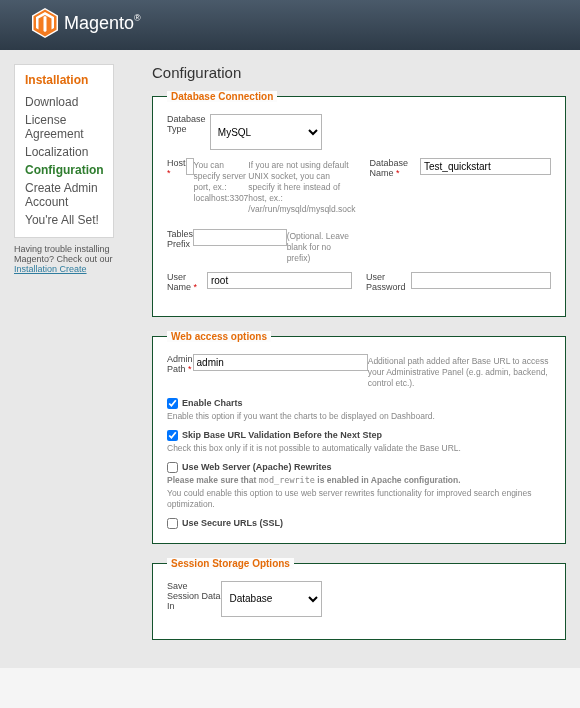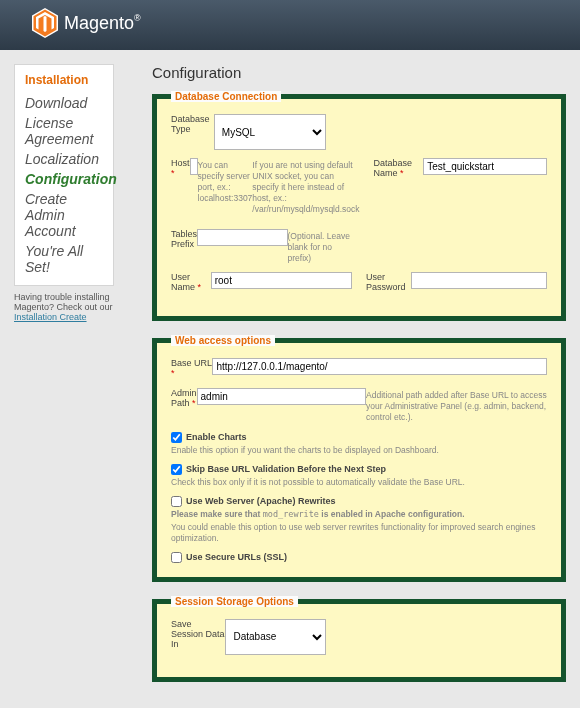--- a/index.html
+++ b/index.html
@@ -43,25 +43,24 @@
       border: 1px solid #d5d5d5;
       align-self: flex-start;
     }
     .sidebar h3 {
       color: #e46c0a;
       font-size: 12px;
       font-weight: bold;
       margin-bottom: 6px;
     }
     .nav-item {
-      font-size: 14px;
+      font-size: 12px;
       color: #555;
       padding: 2px 0;
       cursor: pointer;
-      font-style: italic;
     }
     .nav-item.active {
       color: #2f7d2f;
       font-weight: bold;
     }
     .help-box {
       width: 124px;
       font-size: 9px;
       color: #555;
       padding: 6px 0;
@@ -74,22 +73,22 @@
     .content {
       flex: 1;
     }
     .page-title {
       font-size: 15px;
       color: #333;
       font-weight: normal;
       margin-bottom: 10px;
     }
     fieldset {
-      border: 5px solid #14532d;
-      background: #fef9c3;
+      border: 1px solid #14532d;
+      background: #ffffff;
       padding: 12px 14px 14px;
       margin-bottom: 14px;
       position: relative;
     }
     legend {
       color: #e46c0a;
       font-size: 10px;
       font-weight: bold;
       padding: 0 4px;
       background: #fcfcfc;
@@ -222,26 +221,20 @@
         <div class="form-col">
           <label>User Password</label>
           <input type="text" value="" style="">
         </div>
       </div>
     </fieldset>
 
     <fieldset>
       <legend>Web access options</legend>
 
-      <div class="form-row">
-        <div class="form-col full">
-          <label><span>Base URL</span> <span class="required-star">*</span></label>
-          <input type="text" value="http://127.0.0.1/magento/" style="">
-        </div>
-      </div>
 
       <div class="form-row">
         <div class="form-col full">
           <label><span>Admin Path</span> <span class="required-star">*</span></label>
           <input type="text" value="admin" style="">
           <div class="hint">Additional path added after Base URL to access your Administrative Panel (e.g. admin, backend, control etc.).</div>
         </div>
       </div>
 
       <div class="checkbox-row">

